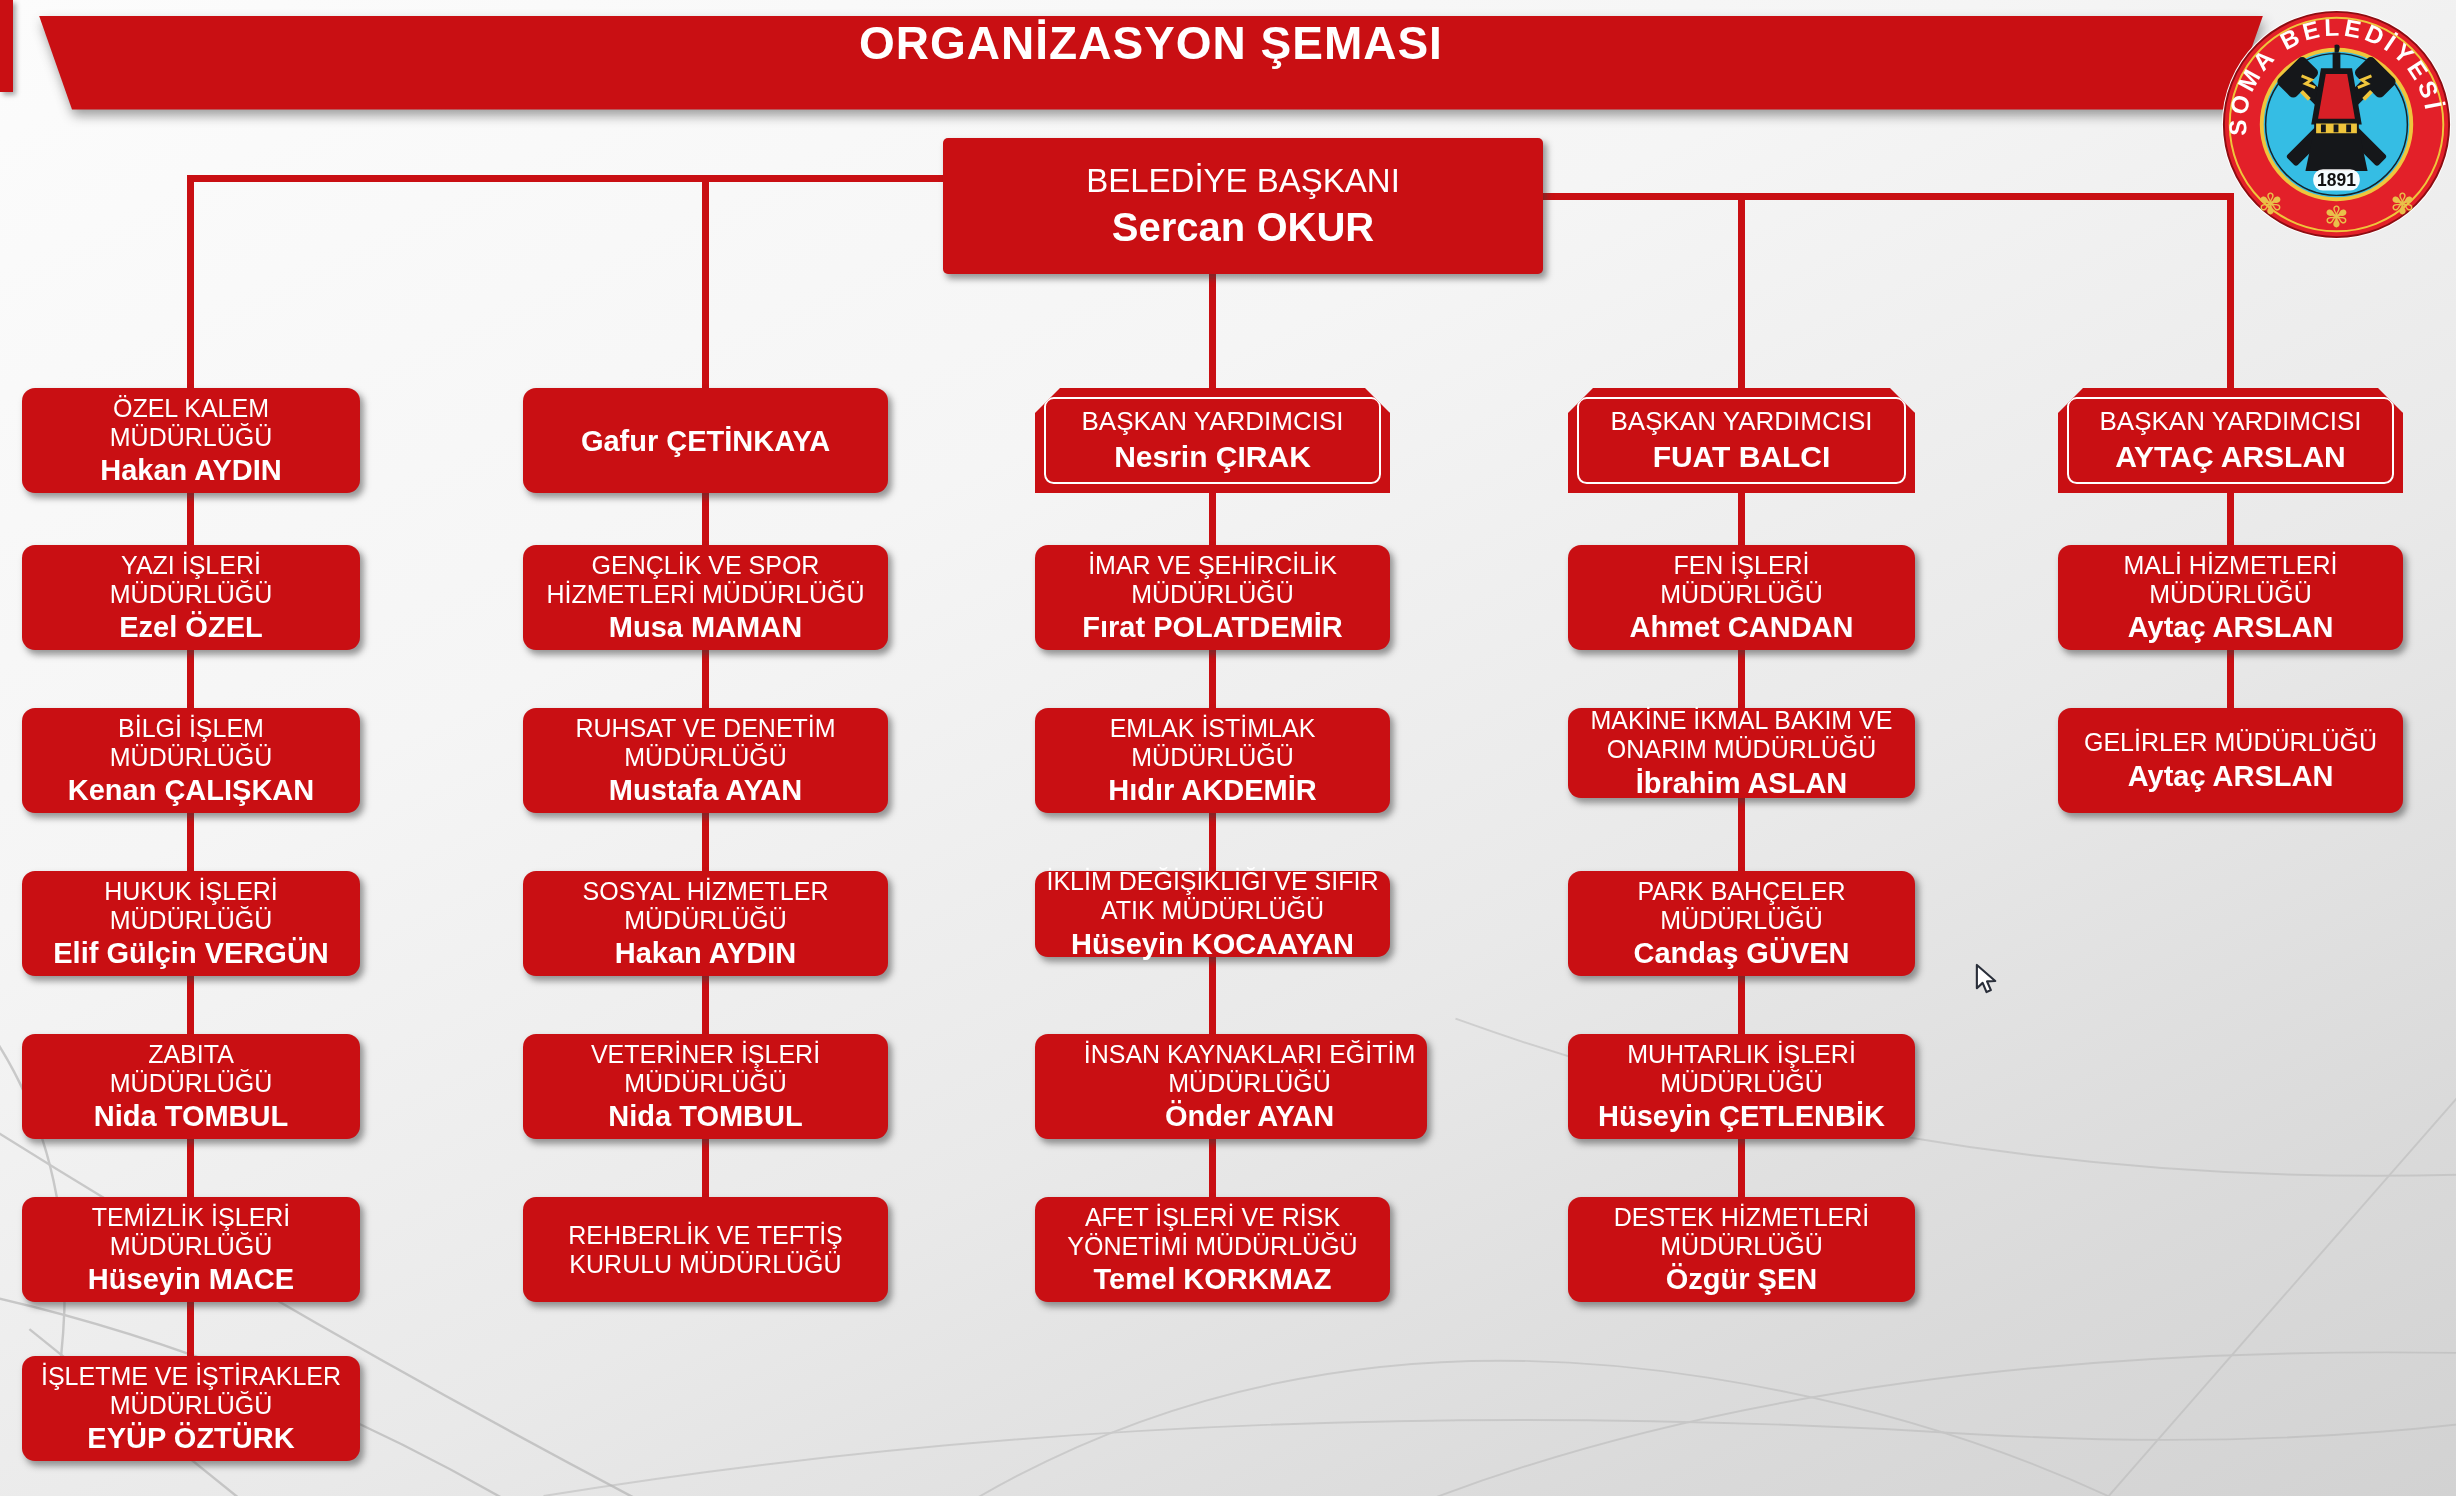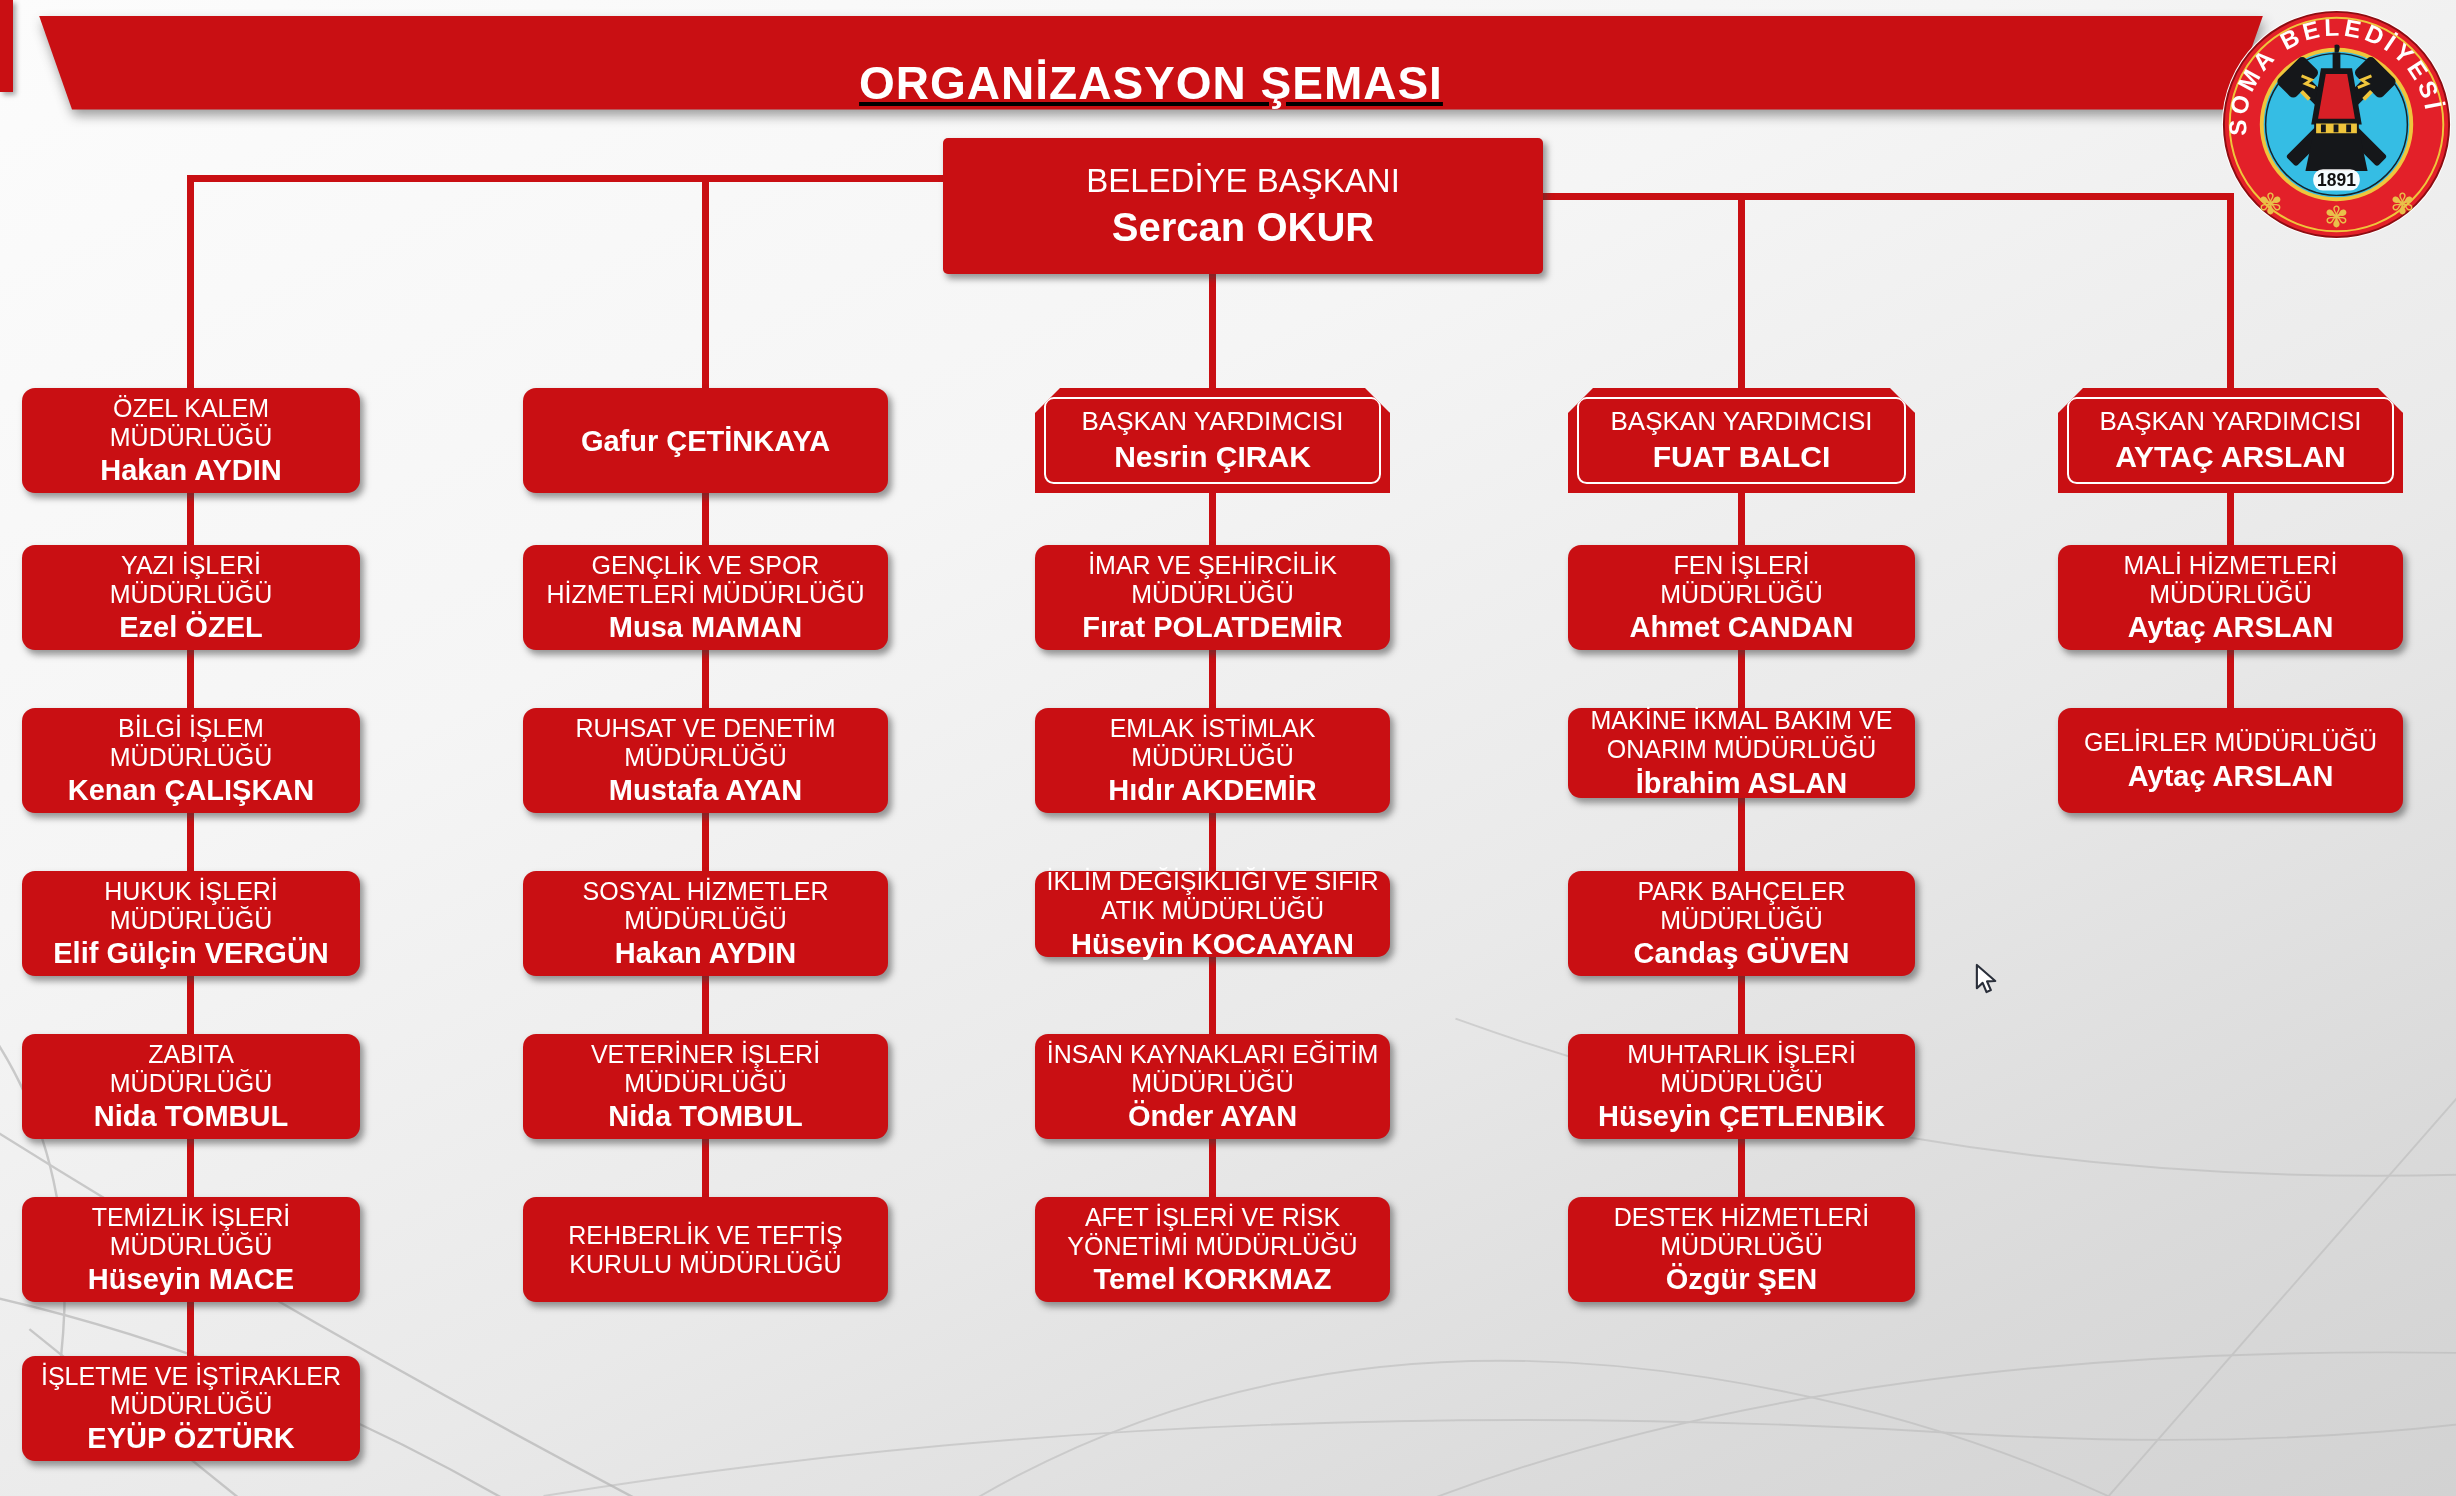--- a/index.html
+++ b/index.html
@@ -12,21 +12,21 @@
   #stage{position:absolute;inset:0;width:2457px;height:1496px;}
   
   #bg-curves{position:absolute;inset:0;z-index:0;}
   
   .cline{position:absolute;background:#c90f13;z-index:1;}
   
   #banner-wrap{position:absolute;left:0;top:0;width:2457px;height:126px;z-index:4;
     filter:drop-shadow(2.9px 6.8px 5.8px rgba(40,40,40,.45));}
   #banner{position:absolute;left:39px;top:15.5px;width:2224px;height:94px;background:#c90f13;
     clip-path:polygon(0 0,100% 0,calc(100% - 33px) 100%,33px 100%);
-    display:flex;align-items:flex-end;justify-content:center;text-decoration:underline;}
+    display:flex;align-items:flex-start;justify-content:center;}
   #banner-title{color:#fff;font-size:46px;font-weight:bold;letter-spacing:1px;}
   #left-strip{position:absolute;left:0;top:0;width:12.6px;height:92px;background:#c90f13;z-index:4;
     box-shadow:2.9px 2.9px 4.9px rgba(40,40,40,.4);}
   
   .box{position:absolute;background:#c90f13;color:#fff;display:flex;flex-direction:column;
     align-items:center;justify-content:center;text-align:center;z-index:2;
     box-shadow:3.9px 4.9px 6.8px rgba(60,60,60,.5);}
   #president-box{left:943px;top:138px;width:600px;height:136px;border-radius:5px;z-index:3;}
   #president-box .role{font-size:33px;}
   #president-box .name{font-size:40px;font-weight:bold;margin-top:4.9px;}
@@ -161,21 +161,21 @@
       <div class="box org-box" style="left: 1035px; top: 708px; width: 355px; height: 105px;">
       <div class="title">EMLAK İSTİMLAK
 MÜDÜRLÜĞÜ</div>
       <div class="name">Hıdır AKDEMİR</div>
     </div>
       <div class="box org-box" style="left: 1035px; top: 871px; width: 355px; height: 86px;">
       <div class="title">İKLİM DEĞİŞİKLİĞİ VE SIFIR
 ATIK MÜDÜRLÜĞÜ</div>
       <div class="name">Hüseyin KOCAAYAN</div>
     </div>
-      <div class="box org-box" style="left: 1035px; top: 1034px; width: 355px; height: 105px;">
+      <div class="box org-box" style="left: 1035px; top: 1034px; width: 355px; height: 105px; padding-left: 37px;">
       <div class="title">İNSAN KAYNAKLARI EĞİTİM
 MÜDÜRLÜĞÜ</div>
       <div class="name">Önder AYAN</div>
     </div>
       <div class="box org-box" style="left: 1035px; top: 1197px; width: 355px; height: 105px;">
       <div class="title">AFET İŞLERİ VE RİSK
 YÖNETİMİ MÜDÜRLÜĞÜ</div>
       <div class="name">Temel KORKMAZ</div>
     </div>
       <div class="box org-box deputy" style="left: 1568px; top: 388px; width: 347px; height: 105px;">

